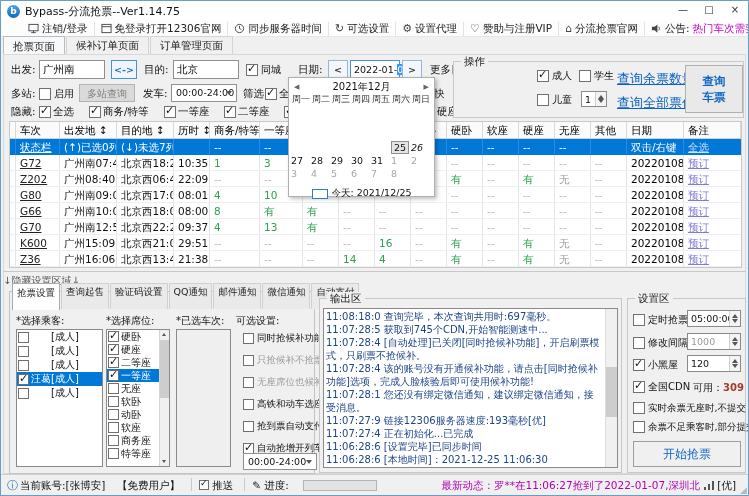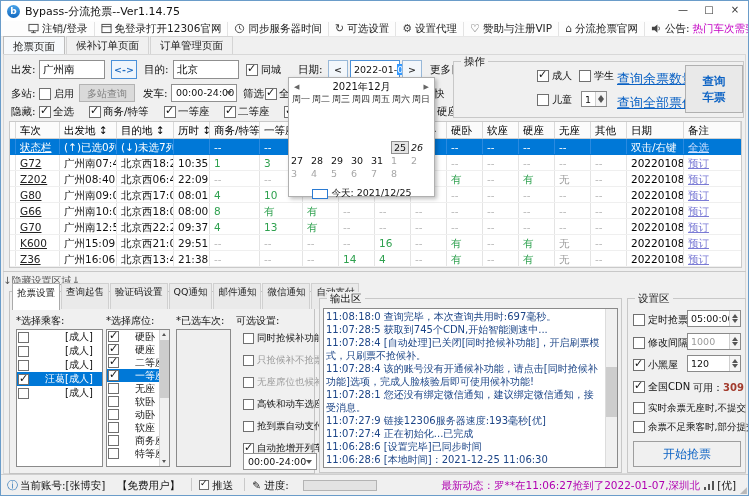--- a/index.html
+++ b/index.html
@@ -98,21 +98,21 @@
 
 .divider{position:absolute;left:2px;right:2px;top:270px;height:17px;border-top:1px solid #c8c8c8;text-align:left;font-size:10px;color:#555;padding-top:2px;cursor:pointer}
 
 .panel{position:absolute;left:8px;top:290px;width:306px;height:183px;border:1px solid #c3c3c3;background:#f0f0f0}
 .ptabs{display:flex;align-items:flex-end;height:17px;padding-left:2px}
 .ptab{font-size:9.5px;padding:2px 4px 10px;border:1px solid #d0d0d0;border-bottom:none;background:#eaeaea;white-space:nowrap;margin-right:1px;color:#222}
 .ptab.active{background:#fff;border-color:#aaa;position:relative;top:1px;padding-top:3px}
 .plabel{position:absolute;font-size:10px;color:#111;white-space:nowrap}
 .listbox{position:absolute;top:37px;height:138px;background:#fff;border:1px solid #8a8a8a;overflow:hidden}
 .listbox.graybg{background:#efefef}
-.li{display:flex;align-items:center;gap:16px;height:14px;padding-left:1px;font-size:10px;white-space:pre}
+.li{display:flex;align-items:center;gap:2px;height:14px;padding-left:1px;font-size:10px;white-space:pre}
 .li .cbx{width:11px;height:11px;min-width:11px}
 .li.sel{background:#0078d7;color:#fff}
 .seatli{height:13px}
 .sscroll{position:absolute;right:0;top:0;bottom:0;width:10px;background:#f0f0f0;border-left:1px solid #d5d5d5}
 .sscroll .sb{position:absolute;left:0;width:9px;height:9px;background:#f0f0f0}
 .sscroll .sb i{position:absolute;left:2px;width:0;height:0;border-left:2.5px solid transparent;border-right:2.5px solid transparent}
 .sb.top{top:0}.sb.top i{top:3px;border-bottom:3.5px solid #555}
 .sb.bot{bottom:0}.sb.bot i{top:3px;border-top:3.5px solid #555}
 .sthumb{position:absolute;left:0;width:9px;background:#cdcdcd}
 .opts{position:absolute;left:233px;top:40px;width:80px;display:flex;flex-direction:column;gap:9px}

